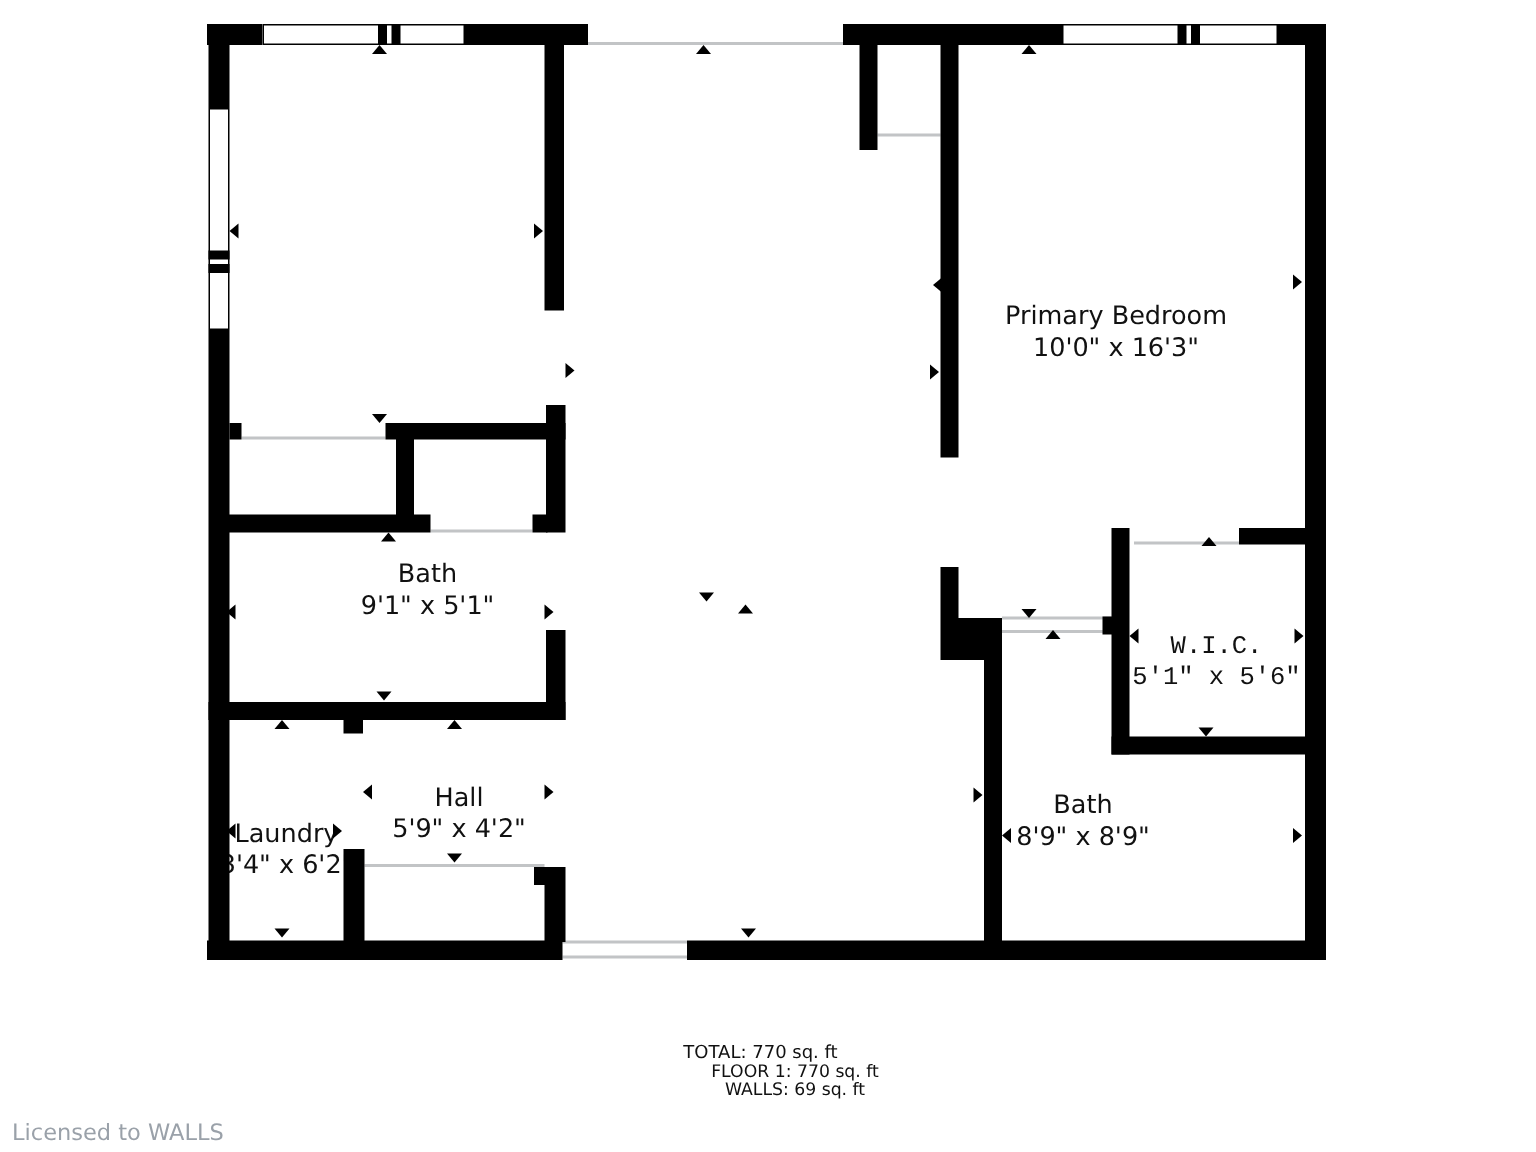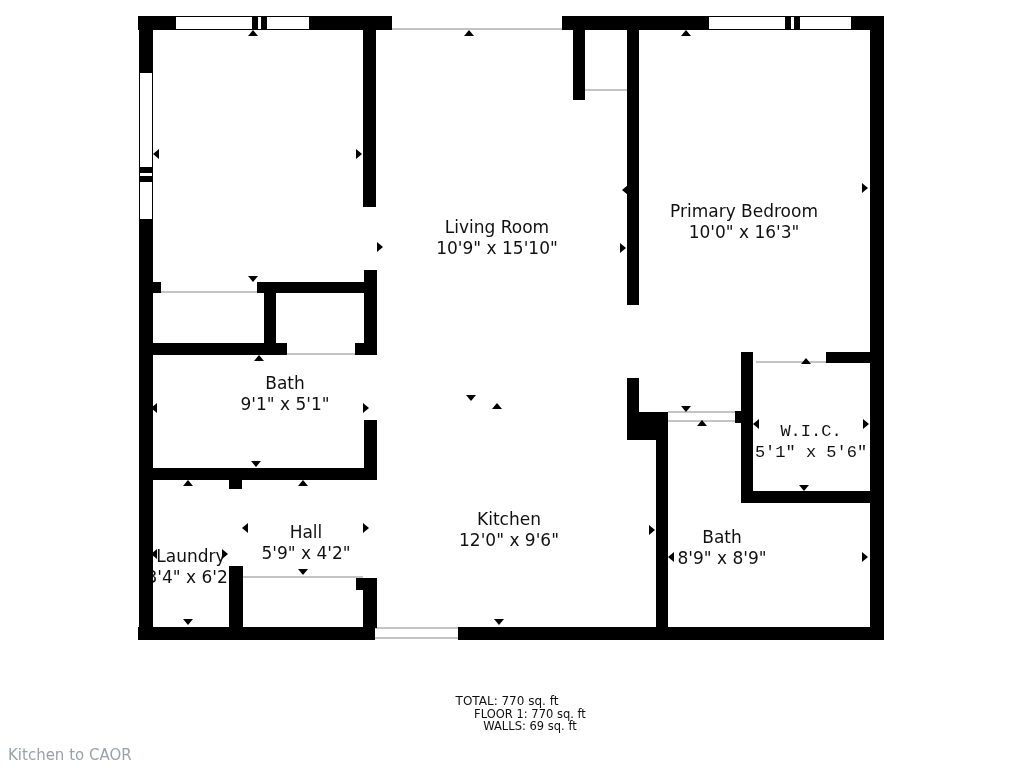--- a/index.html
+++ b/index.html
@@ -109,54 +109,46 @@
       <div class="mk mk-left" style="left: 154px; top: 554px;"></div>
       <div class="mk mk-right" style="left: 225px; top: 554px;"></div>
       <div class="mk mk-left" style="left: 245px; top: 528px;"></div>
       <div class="mk mk-right" style="left: 366px; top: 528px;"></div>
       <div class="mk mk-down" style="left: 303px; top: 572px;"></div>
       <div class="mk mk-down" style="left: 256px; top: 464px;"></div>
       <div class="mk mk-up" style="left: 188px; top: 483px;"></div>
       <div class="mk mk-up" style="left: 303px; top: 483px;"></div>
       <div class="mk mk-down" style="left: 188px; top: 622px;"></div>
       <div class="mk mk-down" style="left: 499px; top: 622px;"></div>
-      <div class="room-label" style="left: 497px; top: 238px;">
-        <div>Living Room</div>
-        <div>10'9" x 15'10"</div>
-      </div>
       <div class="room-label" style="left: 744px; top: 222px;">
         <div>Primary Bedroom</div>
         <div>10'0" x 16'3"</div>
       </div>
       <div class="room-label" style="left: 285px; top: 394px;">
         <div>Bath</div>
         <div>9'1" x 5'1"</div>
       </div>
       <div class="room-label" style="left: 811px; top: 442px; font-family: Liberation Mono, monospace;">
         <div>W.I.C.</div>
         <div>5'1" x 5'6"</div>
       </div>
       <div class="room-label" style="left: 306px; top: 543px;">
         <div>Hall</div>
         <div>5'9" x 4'2"</div>
       </div>
       <div class="room-label" style="left: 191px; top: 567px;">
         <div>Laundry</div>
         <div>3'4" x 6'2"</div>
       </div>
-      <div class="room-label" style="left: 509px; top: 530px;">
-        <div>Kitchen</div>
-        <div>12'0" x 9'6"</div>
-      </div>
       <div class="room-label" style="left: 722px; top: 548px;">
         <div>Bath</div>
         <div>8'9" x 8'9"</div>
       </div>
     </div>
 
   <div class="summary">
     <div class="total">TOTAL: 770 sq. ft</div>
     <div class="sub">FLOOR 1: 770 sq. ft</div>
     <div class="sub">WALLS: 69 sq. ft</div>
   </div>
 
-  <div class="watermark">Kitchen to CAOR</div>
+  <div class="watermark">Licensed to WALLS</div>
 </div>
 
 </body></html>

